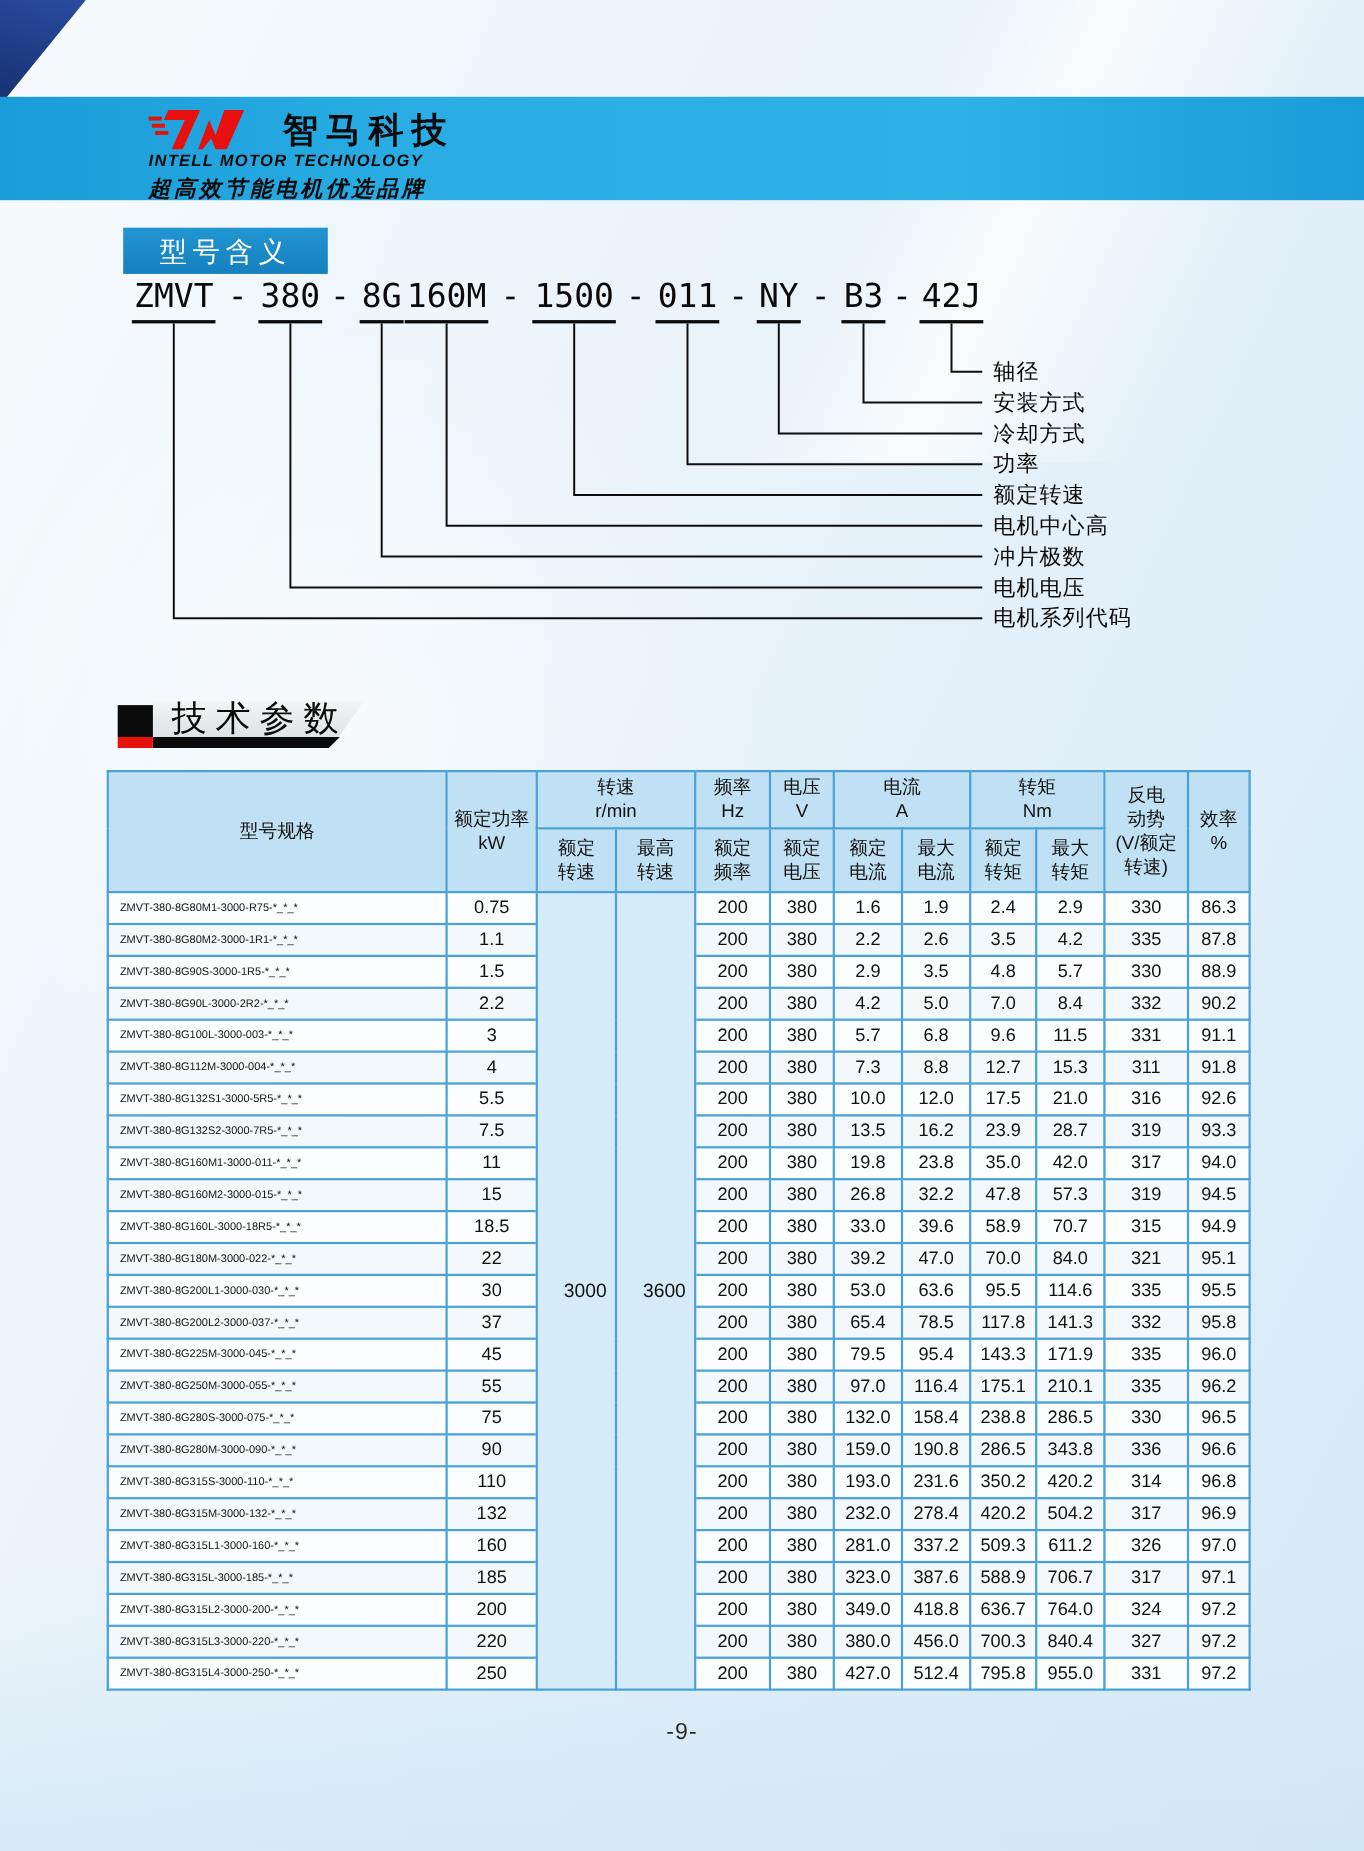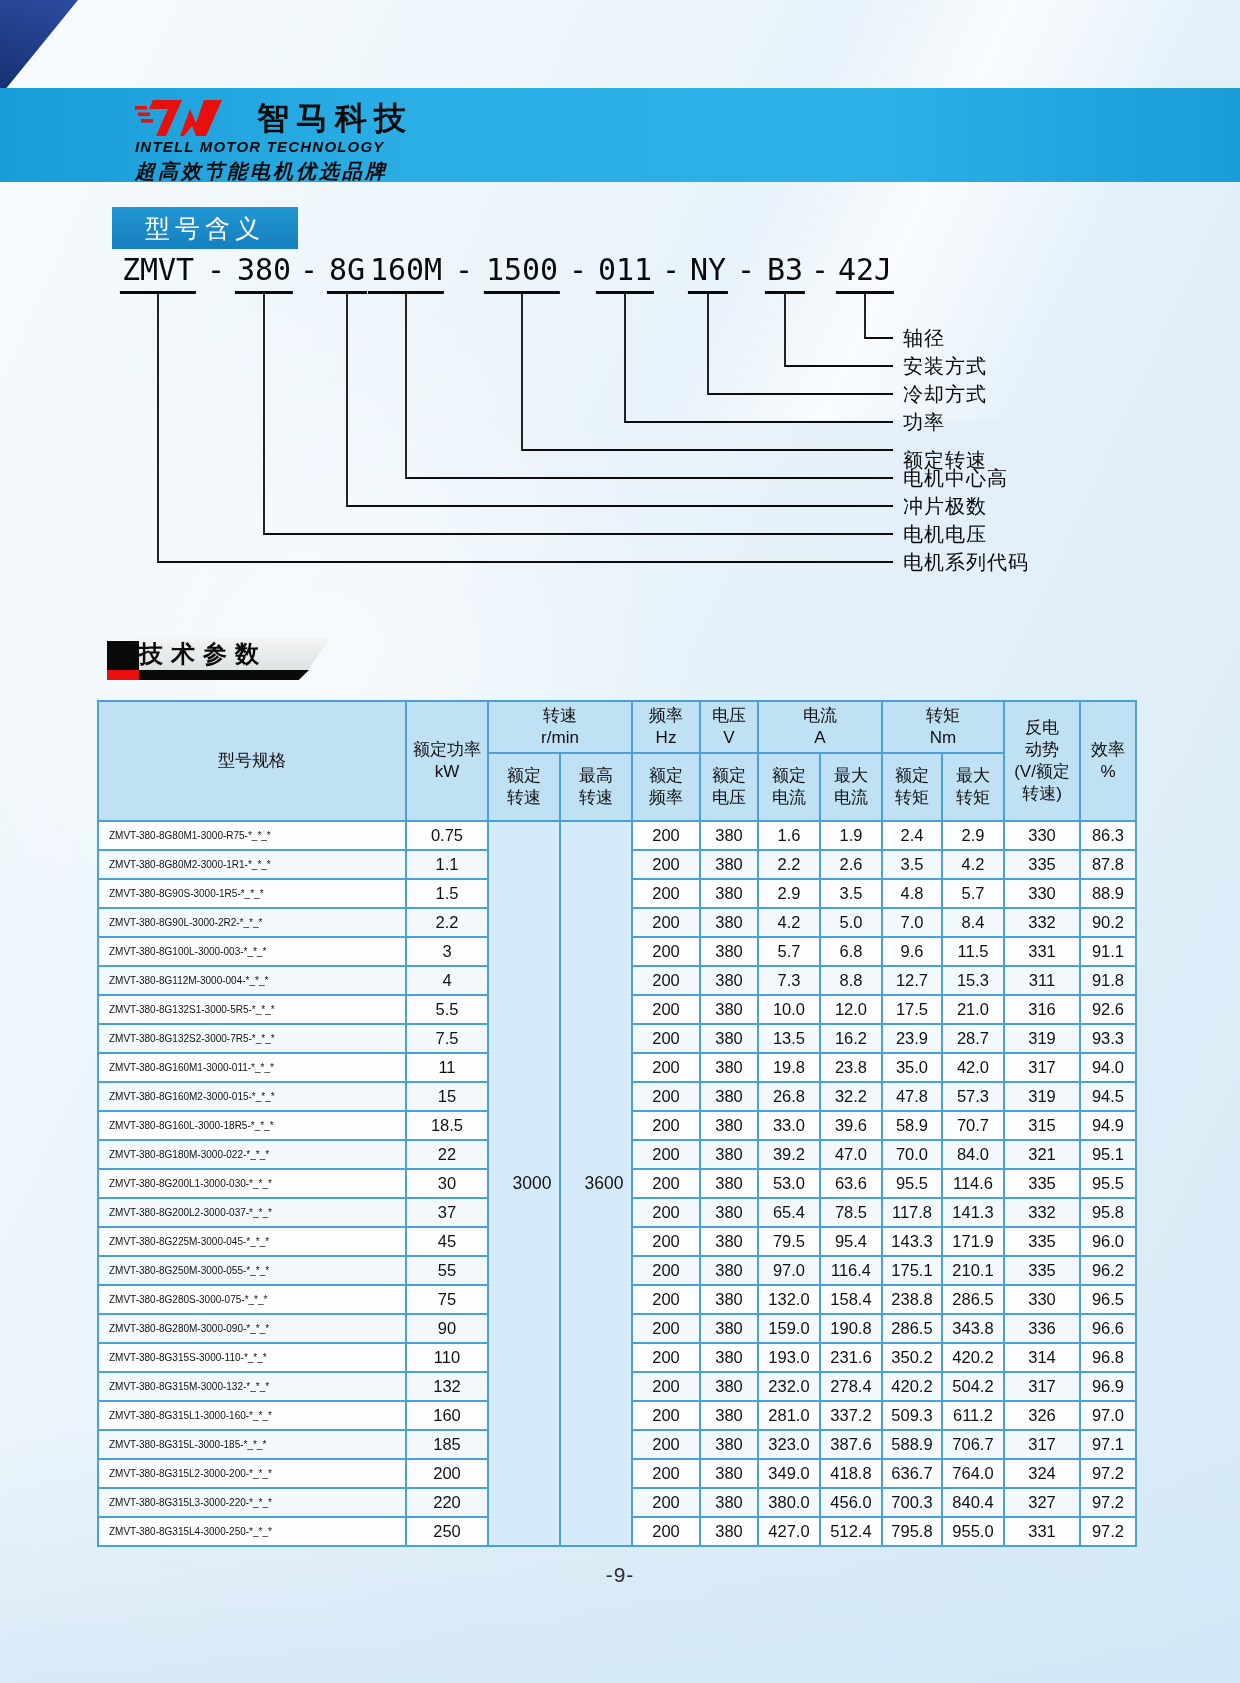--- a/index.html
+++ b/index.html
@@ -38,32 +38,32 @@
          font-size:30px; line-height:36px; color:#0a0a0a; }
   .dlabel { position:absolute; left:805px; transform:translateY(-50%); font-size:20px; letter-spacing:1px;
          color:#0a0a0a; white-space:nowrap; }
 
   
   .tech-header { position:absolute; left:107px; top:637px; width:240px; height:46px; }
   .th-square { position:absolute; left:0; top:4px; width:32px; height:29px; background:#0a0a0a; }
   .th-red    { position:absolute; left:0; top:33px; width:32px; height:10px; background:#e8100c; }
   .th-plate  { position:absolute; left:32px; top:0px; width:192px; height:33px;
           background:linear-gradient(180deg,#f4f5f5,#dde2e4); clip-path:polygon(0 0,100% 0,88% 100%,0 100%);
-          display:flex; align-items:center; font-size:24px; letter-spacing:8px; color:#0a0a0a;font-weight:bold; }
+          display:flex; align-items:center; padding-left:17px; font-size:32px; letter-spacing:8px; color:#0a0a0a; }
   .th-bar    { position:absolute; left:32px; top:33px; width:170px; height:10px; background:#0a0a0a;
           clip-path:polygon(0 0,100% 0,94% 100%,0 100%); }
 
   
   table.params { position:absolute; left:97px; top:700px; width:1038px; border-collapse:collapse;
           table-layout:fixed; }
   table.params th, table.params td { border:2px solid #4aa1d8; text-align:center; color:#111; overflow:hidden; }
   table.params th { background:#c0e0f4; font-weight:normal; font-size:17px; line-height:1.28;
           white-space:pre-line; padding:3px 0; }
   table.params thead tr.gh-row th { height:48px; }
-  table.params thead tr.sh-row th { height:68px; }
+  table.params thead tr.sh-row th { height:58px; }
   table.params td { font-size:16.5px; height:27px; line-height:27px; padding:0; background:#fbfdff; }
   table.params tbody tr:nth-child(even) td { background:#f2f8fc; }
   table.params td.model { text-align:left; padding-left:10px; font-size:10px; white-space:nowrap; }
   table.params td.merged { background:#d6ebfa; font-size:17.5px; vertical-align:middle;padding-left:16px; }
 
   .page-number { position:absolute; left:0; right:0; top:1563px; text-align:center; font-size:21px;
           color:#2b2b2b; letter-spacing:1px; }
 </style>
 </head>
 <body>
@@ -120,21 +120,21 @@
       <span class="dash" style="left: 211px;">-</span>
       <span class="dash" style="left: 366px;">-</span>
       <span class="dash" style="left: 480px;">-</span>
       <span class="dash" style="left: 573px;">-</span>
       <span class="dash" style="left: 648px;">-</span>
       <span class="dash" style="left: 722px;">-</span>
       <span class="dlabel" style="top: 86px;">轴径</span>
       <span class="dlabel" style="top: 114px;">安装方式</span>
       <span class="dlabel" style="top: 142px;">冷却方式</span>
       <span class="dlabel" style="top: 170px;">功率</span>
-      <span class="dlabel" style="top: 198px; margin-top: 10px;">额定转速</span>
+      <span class="dlabel" style="top: 198px;">额定转速</span>
       <span class="dlabel" style="top: 226px;">电机中心高</span>
       <span class="dlabel" style="top: 254px;">冲片极数</span>
       <span class="dlabel" style="top: 282px;">电机电压</span>
       <span class="dlabel" style="top: 310px;">电机系列代码</span>
     </div>
 
   <div class="tech-header">
     <div class="th-square"></div>
     <div class="th-red"></div>
     <div class="th-plate">技术参数</div>

